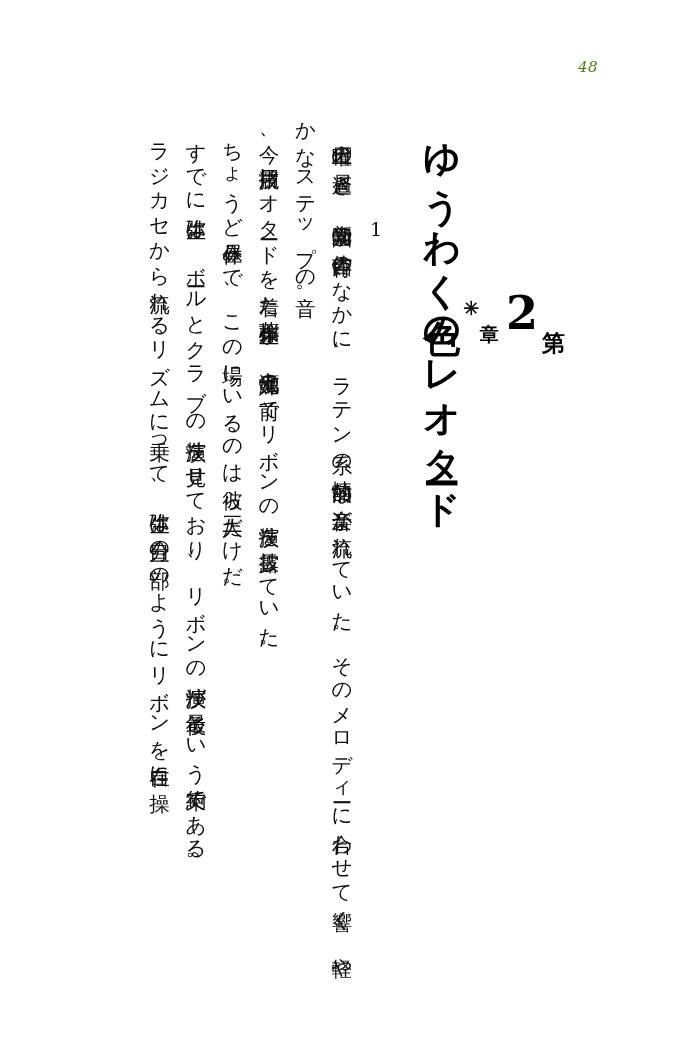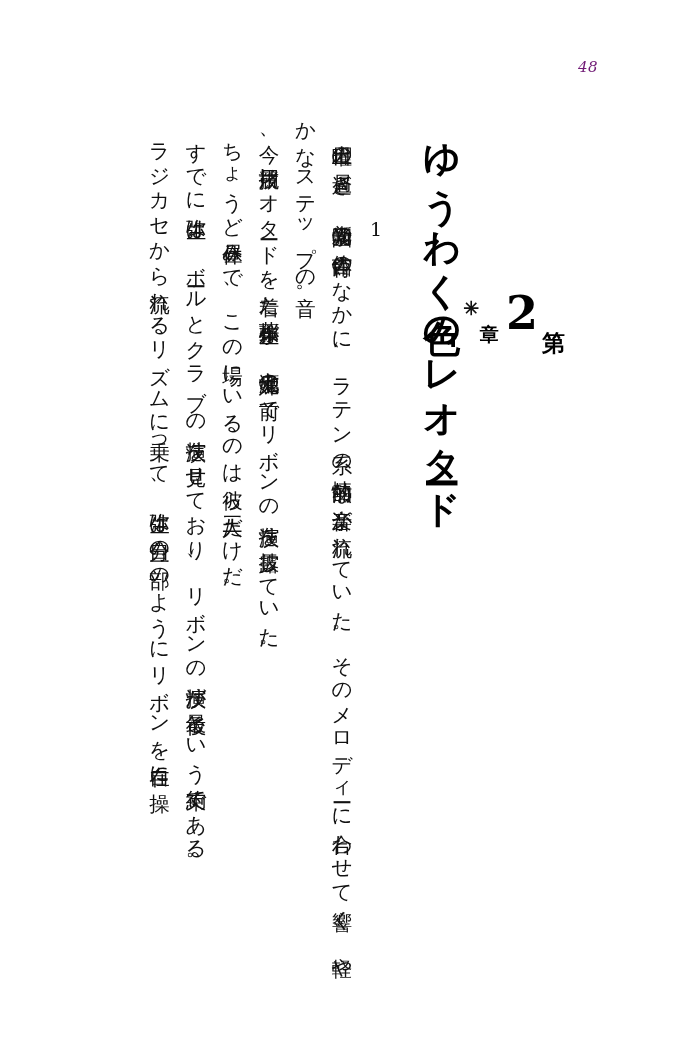--- a/index.html
+++ b/index.html
@@ -24,21 +24,21 @@
   }
 
   
   .page-number {
     position: absolute;
     top: 58px;
     right: 96px;
     font-family: "DejaVu Serif", "Liberation Serif", serif;
     font-style: italic;
     font-size: 15px;
-    color: #701a75;
+    color: #4d7c0f;
     letter-spacing: 0.5px;
     text-align: right;
   }
 
   
   .chapter-heading {
     position: absolute;
     top: 118px;
     right: 128px;
     writing-mode: vertical-rl;

